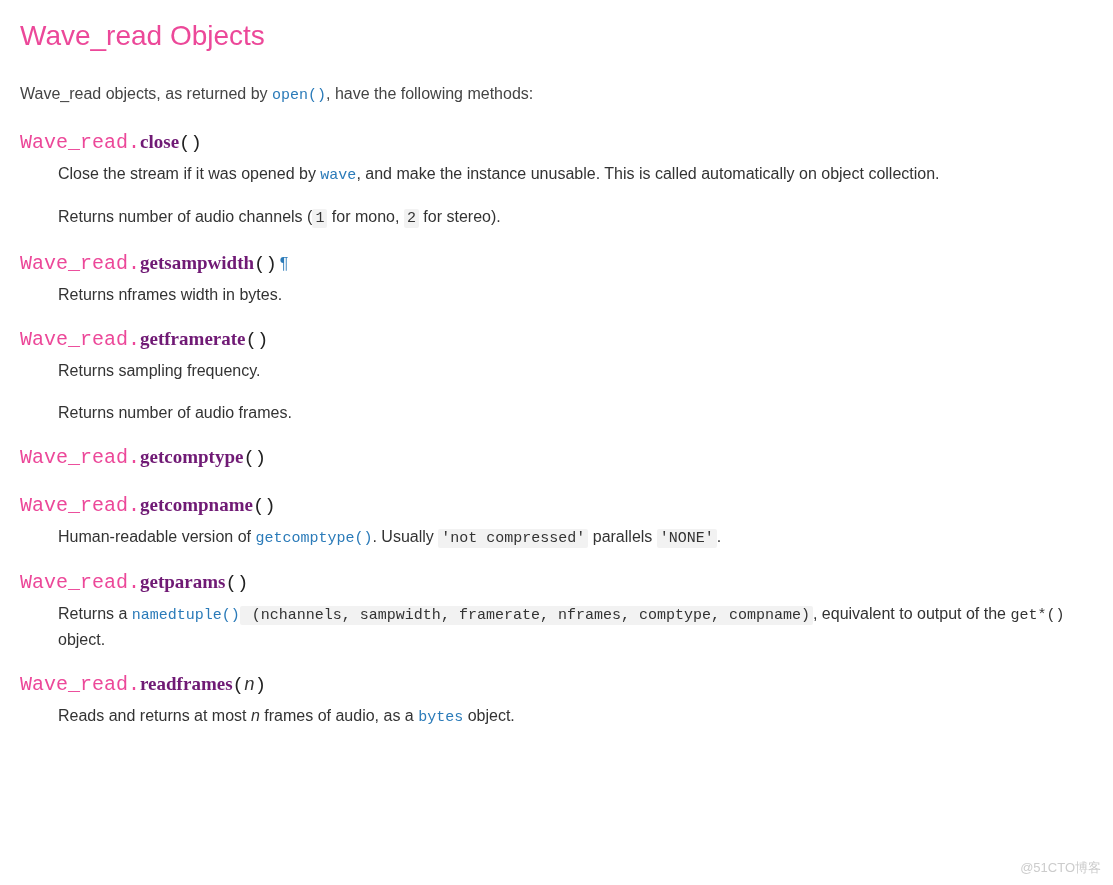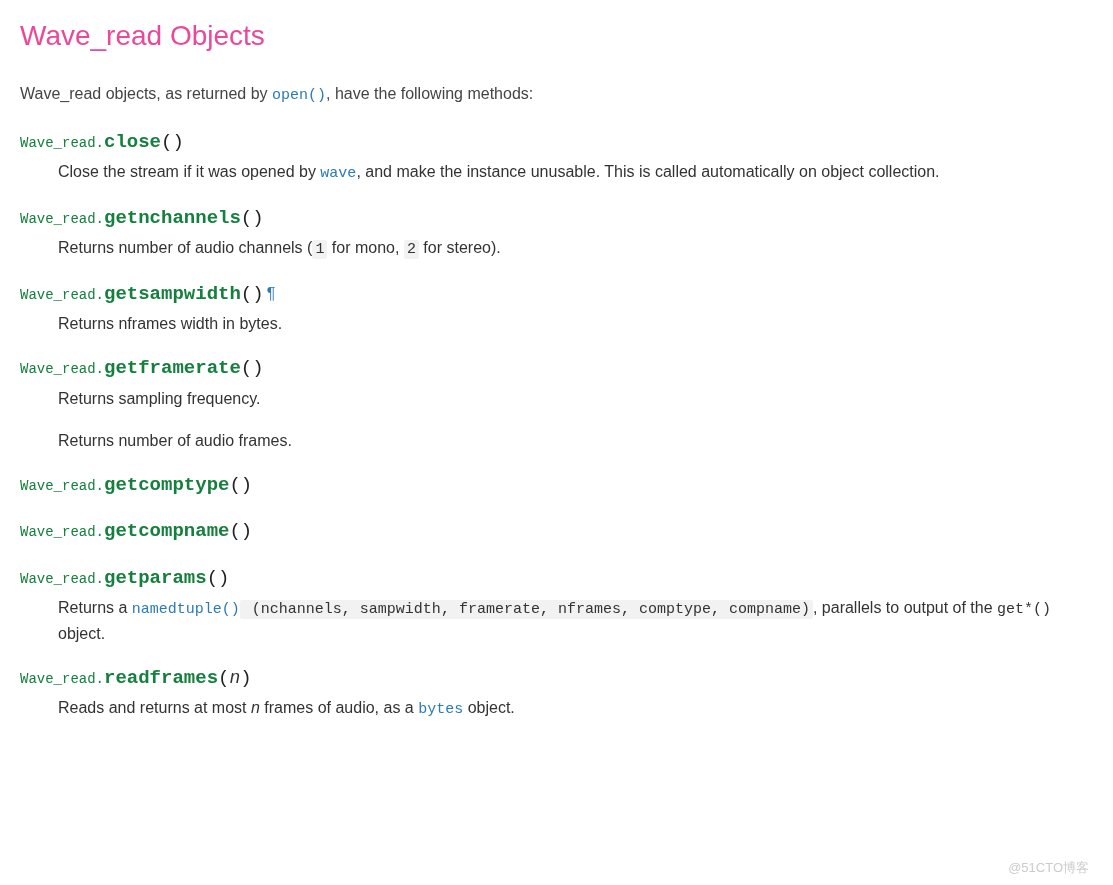--- a/index.html
+++ b/index.html
@@ -23,28 +23,28 @@
     color: #444;
   }
   .method {
     margin-bottom: 18px;
   }
   .method-sig {
     margin-bottom: 4px;
   }
   .classname {
     font-family: "Courier New", monospace;
-    font-size: 14px;
-    color: #15803d;
+    font-size: 20px;
+    color: #ec4899;
   }
   .methname {
-    font-family: Liberation Mono, monospace;
+    font-family: Liberation Serif, serif;
     font-size: 19px;
     font-weight: bold;
-    color: #15803d;
+    color: #701a75;
   }
   .paren {
     font-family: "Courier New", monospace;
     font-size: 19px;
     color: #222;
   }
   .param {
     font-family: "Courier New", monospace;
     font-style: italic;
     font-size: 18px;
@@ -74,21 +74,21 @@
   .code-plain {
     font-family: "Courier New", monospace;
     font-size: 15px;
   }
   em.i {
     font-style: italic;
   }
   .watermark {
     position: fixed;
     bottom: 8px;
-    right: 24px;
+    right: 12px;
     color: #ccc;
     font-size: 13px;
     font-family: sans-serif;
   }
 </style>
 </head>
 <body>
 
 <h2 class="section-title">Wave_read Objects</h2>
 
@@ -99,23 +99,20 @@
 <div class="method">
   <div class="method-sig">
     <span class="classname">Wave_read.</span><span class="methname">close</span><span class="paren">()</span>
   </div>
   <p class="method-desc">
     <span>Close the stream if it was opened by </span><a class="link">wave</a><span>, and make the instance unusable. This is called automatically on object collection.</span>
   </p>
 </div>
 
 <div class="method">
-  <div class="method-sig">
-    <span class="classname">Wave_read.</span><span class="methname">getnchannels</span><span class="paren">()</span>
-  </div>
   <p class="method-desc">
     <span>Returns number of audio channels (</span><span class="code-inline">1</span><span> for mono, </span><span class="code-inline">2</span><span> for stereo).</span>
   </p>
 </div>
 
 <div class="method">
   <div class="method-sig">
     <span class="classname">Wave_read.</span><span class="methname">getsampwidth</span><span class="paren">()</span><a class="pilcrow">¶</a>
   </div>
   <p class="method-desc">Returns nframes width in bytes.</p>
@@ -135,28 +132,31 @@
 <div class="method">
   <div class="method-sig">
     <span class="classname">Wave_read.</span><span class="methname">getcomptype</span><span class="paren">()</span>
   </div>
 </div>
 
 <div class="method">
   <div class="method-sig">
     <span class="classname">Wave_read.</span><span class="methname">getcompname</span><span class="paren">()</span>
   </div>
+  <p class="method-desc">
+    <span>Human-readable version of </span><a class="link">getcomptype()</a><span>. Usually </span><span class="code-inline">'not compressed'</span><span> parallels </span><span class="code-inline">'NONE'</span><span>.</span>
+  </p>
 </div>
 
 <div class="method">
   <div class="method-sig">
     <span class="classname">Wave_read.</span><span class="methname">getparams</span><span class="paren">()</span>
   </div>
   <p class="method-desc">
-    <span>Returns a </span><a class="link">namedtuple()</a><span class="code-inline"> (nchannels, sampwidth, framerate, nframes, comptype, compname)</span><span>, parallels to output of the </span><span class="code-plain">get*()</span><span> object.</span>
+    <span>Returns a </span><a class="link">namedtuple()</a><span class="code-inline"> (nchannels, sampwidth, framerate, nframes, comptype, compname)</span><span>, equivalent to output of the </span><span class="code-plain">get*()</span><span> object.</span>
   </p>
 </div>
 
 <div class="method">
   <div class="method-sig">
     <span class="classname">Wave_read.</span><span class="methname">readframes</span><span class="paren">(</span><span class="param">n</span><span class="paren">)</span>
   </div>
   <p class="method-desc">
     <span>Reads and returns at most </span><em class="i">n</em><span> frames of audio, as a </span><a class="link">bytes</a><span> object.</span>
   </p>

